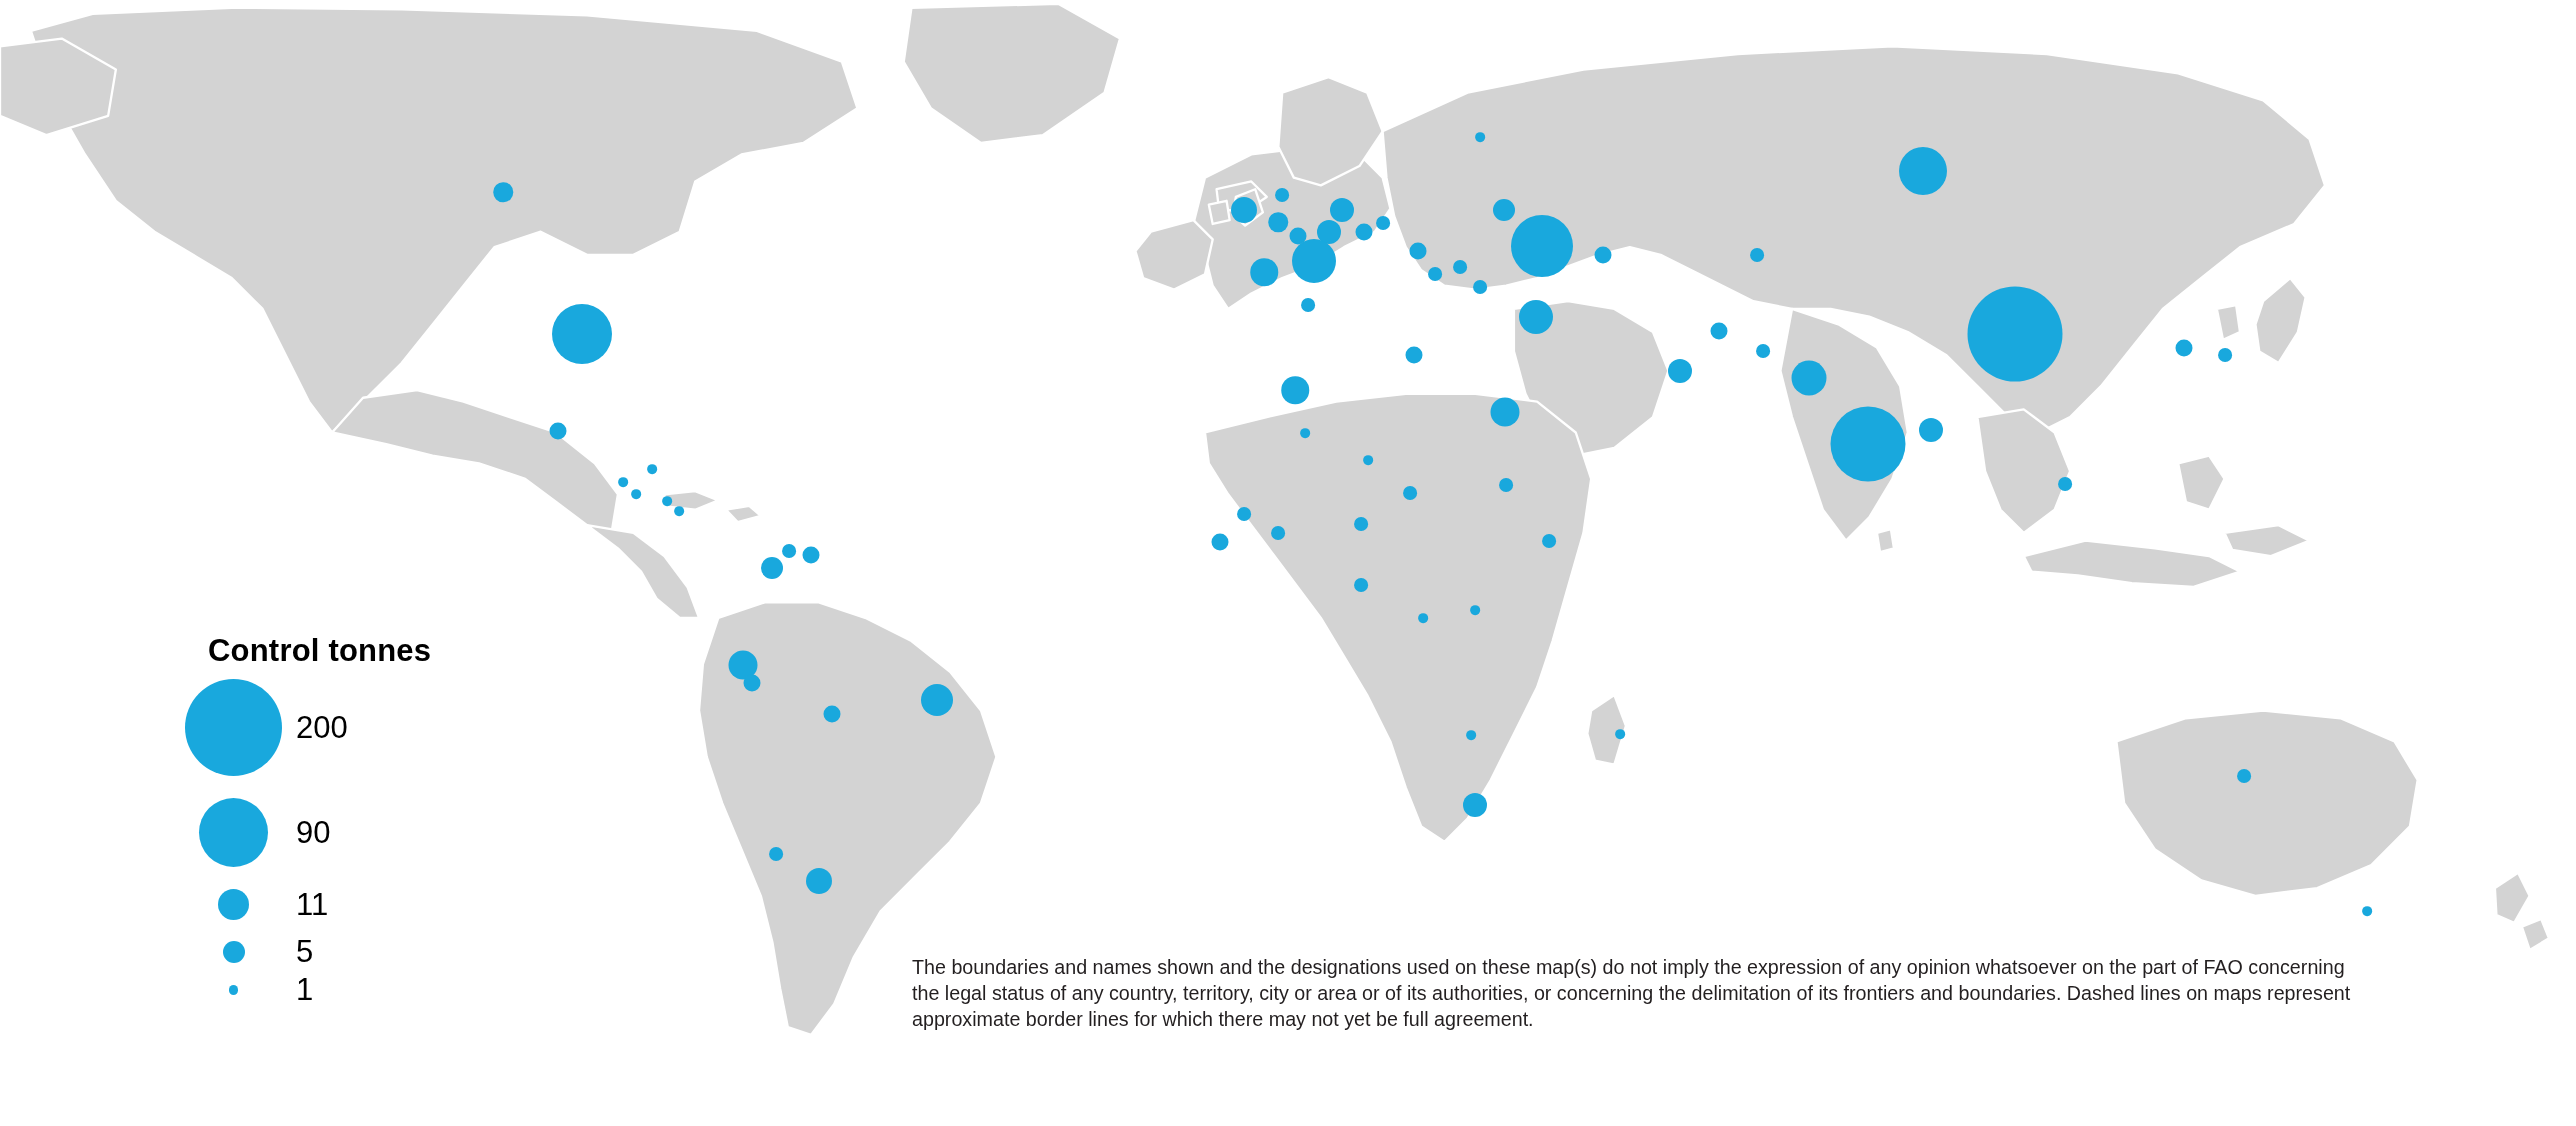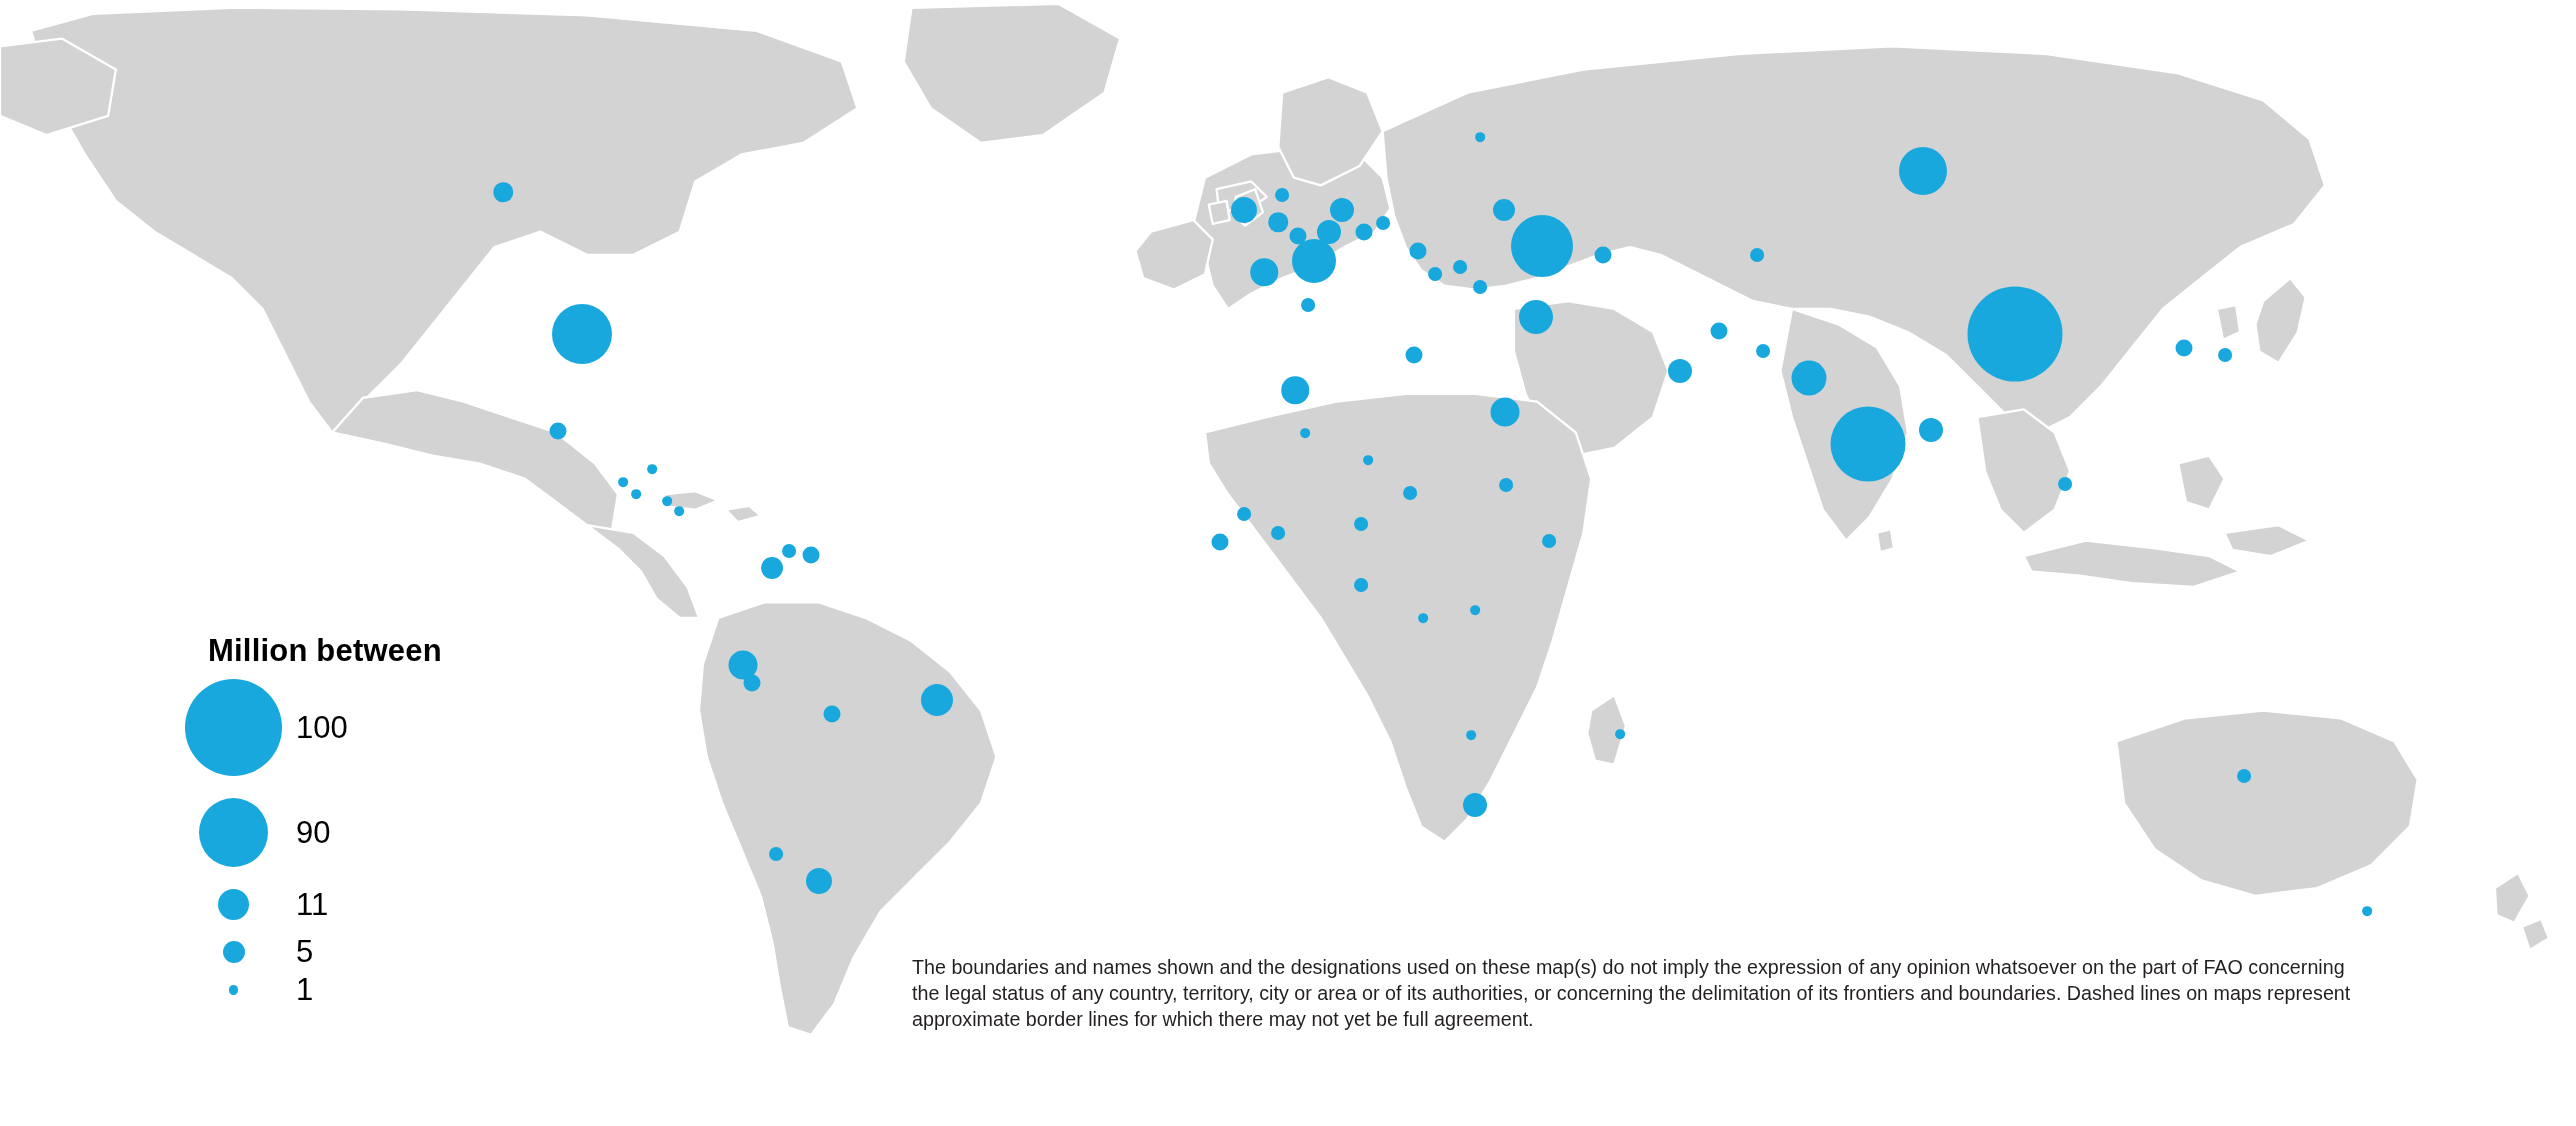--- a/index.html
+++ b/index.html
@@ -222,27 +222,27 @@
       <div class="bubble" style="left: 1471px; top: 735px; width: 9.7px; height: 9.7px; background: rgb(25, 168, 221);"></div>
       <div class="bubble" style="left: 1620px; top: 734px; width: 9.7px; height: 9.7px; background: rgb(25, 168, 221);"></div>
       <div class="bubble" style="left: 1475px; top: 805px; width: 24px; height: 24px; background: rgb(25, 168, 221);"></div>
       <div class="bubble" style="left: 2244px; top: 776px; width: 13.8px; height: 13.8px; background: rgb(25, 168, 221);"></div>
       <div class="bubble" style="left: 2367px; top: 911px; width: 9.7px; height: 9.7px; background: rgb(25, 168, 221);"></div>
       <div class="bubble" style="left: 1305px; top: 433px; width: 9.7px; height: 9.7px; background: rgb(25, 168, 221);"></div>
       <div class="bubble" style="left: 1368px; top: 460px; width: 9.7px; height: 9.7px; background: rgb(25, 168, 221);"></div>
     </div>
 
   <div id="legend">
-    <div id="legend-title">Million between</div>
+    <div id="legend-title">Control tonnes</div>
     <div id="legend-items">
         <div class="legend-row" style="top: 46px; left: 0px; width: 309px; height: 97px;">
           <div style="width: 97px; display: flex; justify-content: center; align-items: center;">
             <div class="legend-bubble" style="width: 97px; height: 97px; background: rgb(25, 168, 221);"></div>
           </div>
-          <div class="legend-label">100</div>
+          <div class="legend-label">200</div>
         </div>
         <div class="legend-row" style="top: 165px; left: 0px; width: 309px; height: 69px;">
           <div style="width: 97px; display: flex; justify-content: center; align-items: center;">
             <div class="legend-bubble" style="width: 69px; height: 69px; background: rgb(25, 168, 221);"></div>
           </div>
           <div class="legend-label">90</div>
         </div>
         <div class="legend-row" style="top: 256px; left: 0px; width: 309px; height: 31px;">
           <div style="width: 97px; display: flex; justify-content: center; align-items: center;">
             <div class="legend-bubble" style="width: 31px; height: 31px; background: rgb(25, 168, 221);"></div>

